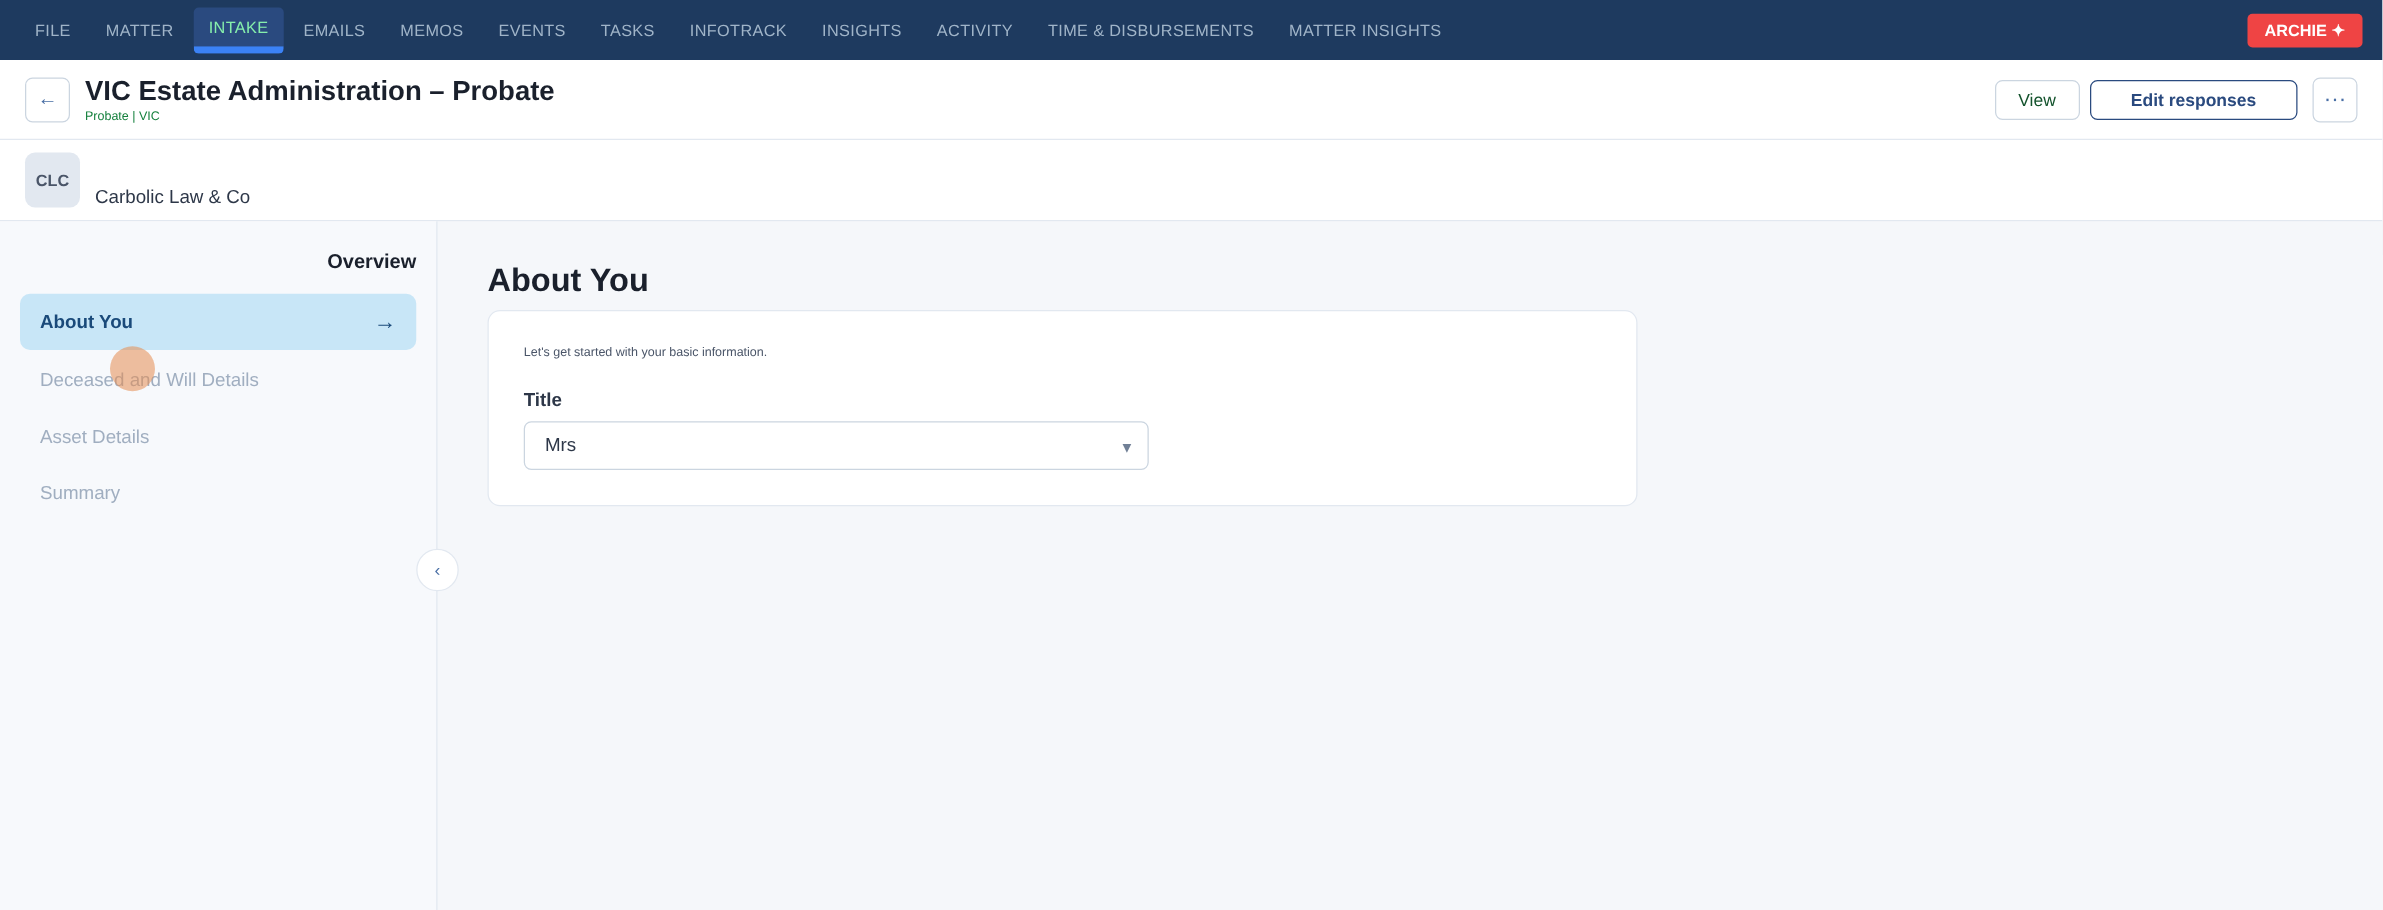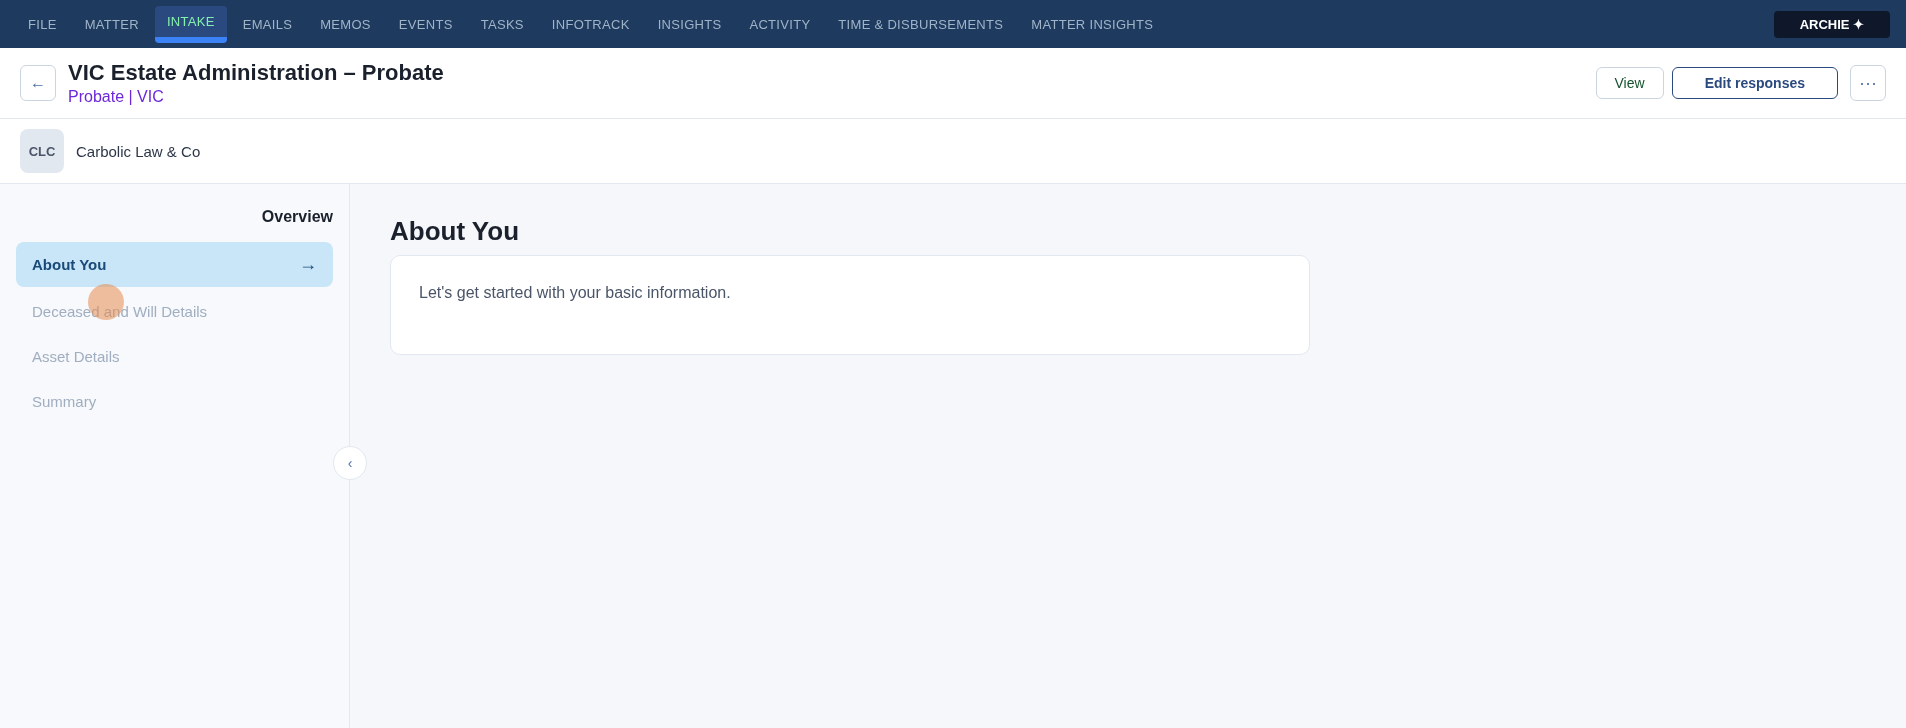--- a/index.html
+++ b/index.html
@@ -25,24 +25,24 @@
       white-space: nowrap;
     }
     .nav-item.active {
       color: #86efac;
       background: #2a4a7f;
       border-bottom: 6px solid #3b82f6;
       text-align: right;
     }
     .nav-spacer { flex: 1; }
     .archie-btn {
-      background: #0f172a;
+      background: #ef4444;
       color: #fff;
       border: none;
-      padding: 6px 26px;
+      padding: 6px 14px;
       border-radius: 4px;
       font-size: 13px;
       font-weight: 600;
       cursor: pointer;
       display: flex;
       align-items: center;
       gap: 6px;
       margin-left: 36px;
     }
 
@@ -68,22 +68,22 @@
       color: #4a6fa5;
       font-size: 16px;
     }
     .header-title-block { flex: 1; }
     .header-title {
       font-size: 22px;
       font-weight: 700;
       color: #1a202c;
     }
     .header-subtitle {
-      font-size: 16px;
-      color: #6d28d9;
+      font-size: 10px;
+      color: #15803d;
       margin-top: 2px;
     }
     .header-actions {
       display: flex;
       gap: 8px;
       align-items: center;
     }
     .view-btn {
       border: 1.5px solid #cbd5e0;
       background: #fff;
@@ -247,21 +247,21 @@
 
     
     .form-card {
       background: #fff;
       border: 1px solid #e2e8f0;
       border-radius: 10px;
       padding: 28px;
       max-width: 920px;
     }
     .form-card-subtitle {
-      font-size: 16px;
+      font-size: 10px;
       color: #4a5568;
       margin-bottom: 24px;
     }
     .form-field label {
       display: block;
       font-size: 15px;
       font-weight: 600;
       color: #2d3748;
       margin-bottom: 8px;
     }
@@ -324,21 +324,21 @@
   </div>
   <div class="header-actions">
     <button class="view-btn">View</button>
     <button class="edit-btn">Edit responses</button>
   </div>
   <button class="more-btn">
     <span>···</span>
   </button>
 </div>
 
-<div class="company-row" style="position:relative;">
+<div class="company-row" style="position:relative;align-items:flex-end;">
   <div class="company-avatar">CLC</div>
   <span class="company-name">Carbolic Law &amp; Co</span>
 
   <div class="cursor-circle"></div>
 </div>
 
 <div class="main-body">
 
   <div class="sidebar">
     <div class="sidebar-overview">Overview</div>
@@ -361,15 +361,29 @@
       <span>‹</span>
     </button>
   </div>
 
   <div class="content-area">
     <div class="section-title">About You</div>
 
     <div class="form-card">
       <div class="form-card-subtitle">Let's get started with your basic information.</div>
 
+      <div class="form-field">
+        <label>Title</label>
+        <div class="select-wrapper">
+          <select>
+            <option value="Mrs" selected="">Mrs</option>
+            <option value="Mr">Mr</option>
+            <option value="Ms">Ms</option>
+            <option value="Miss">Miss</option>
+            <option value="Dr">Dr</option>
+            <option value="Prof">Prof</option>
+          </select>
+          <span class="select-chevron">▾</span>
+        </div>
+      </div>
     </div>
   </div>
 </div>
 
 </body></html>

